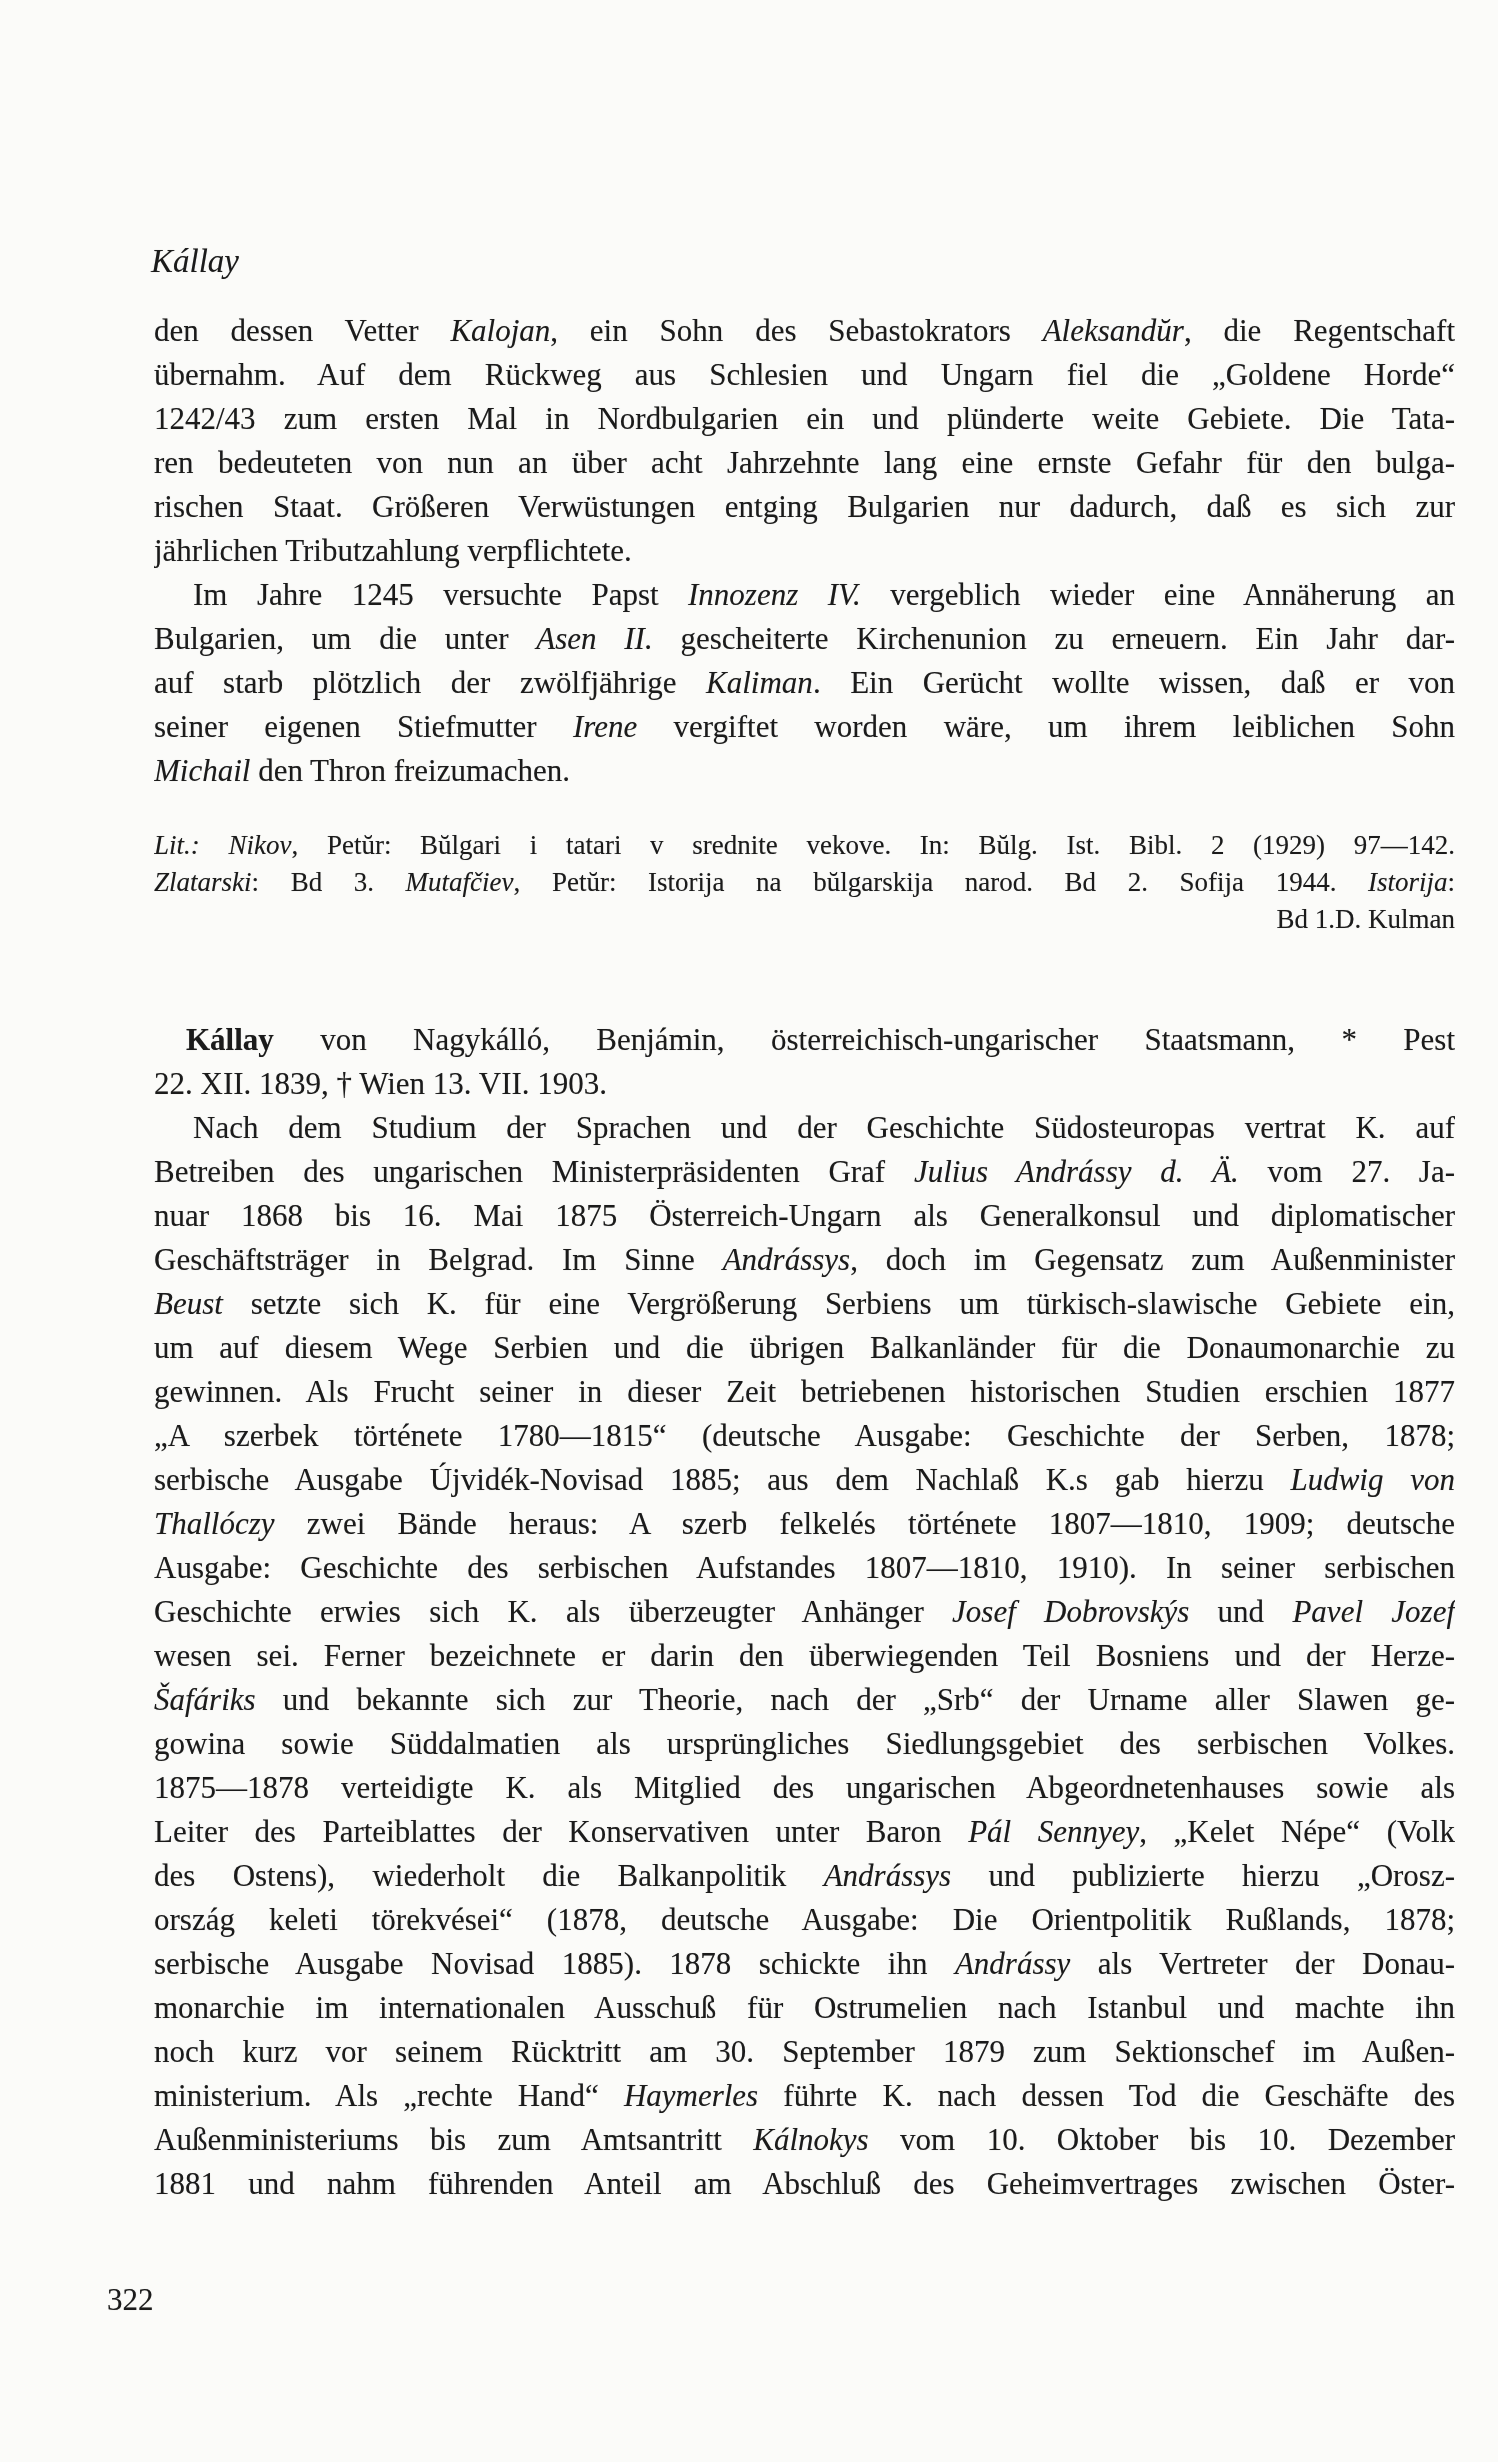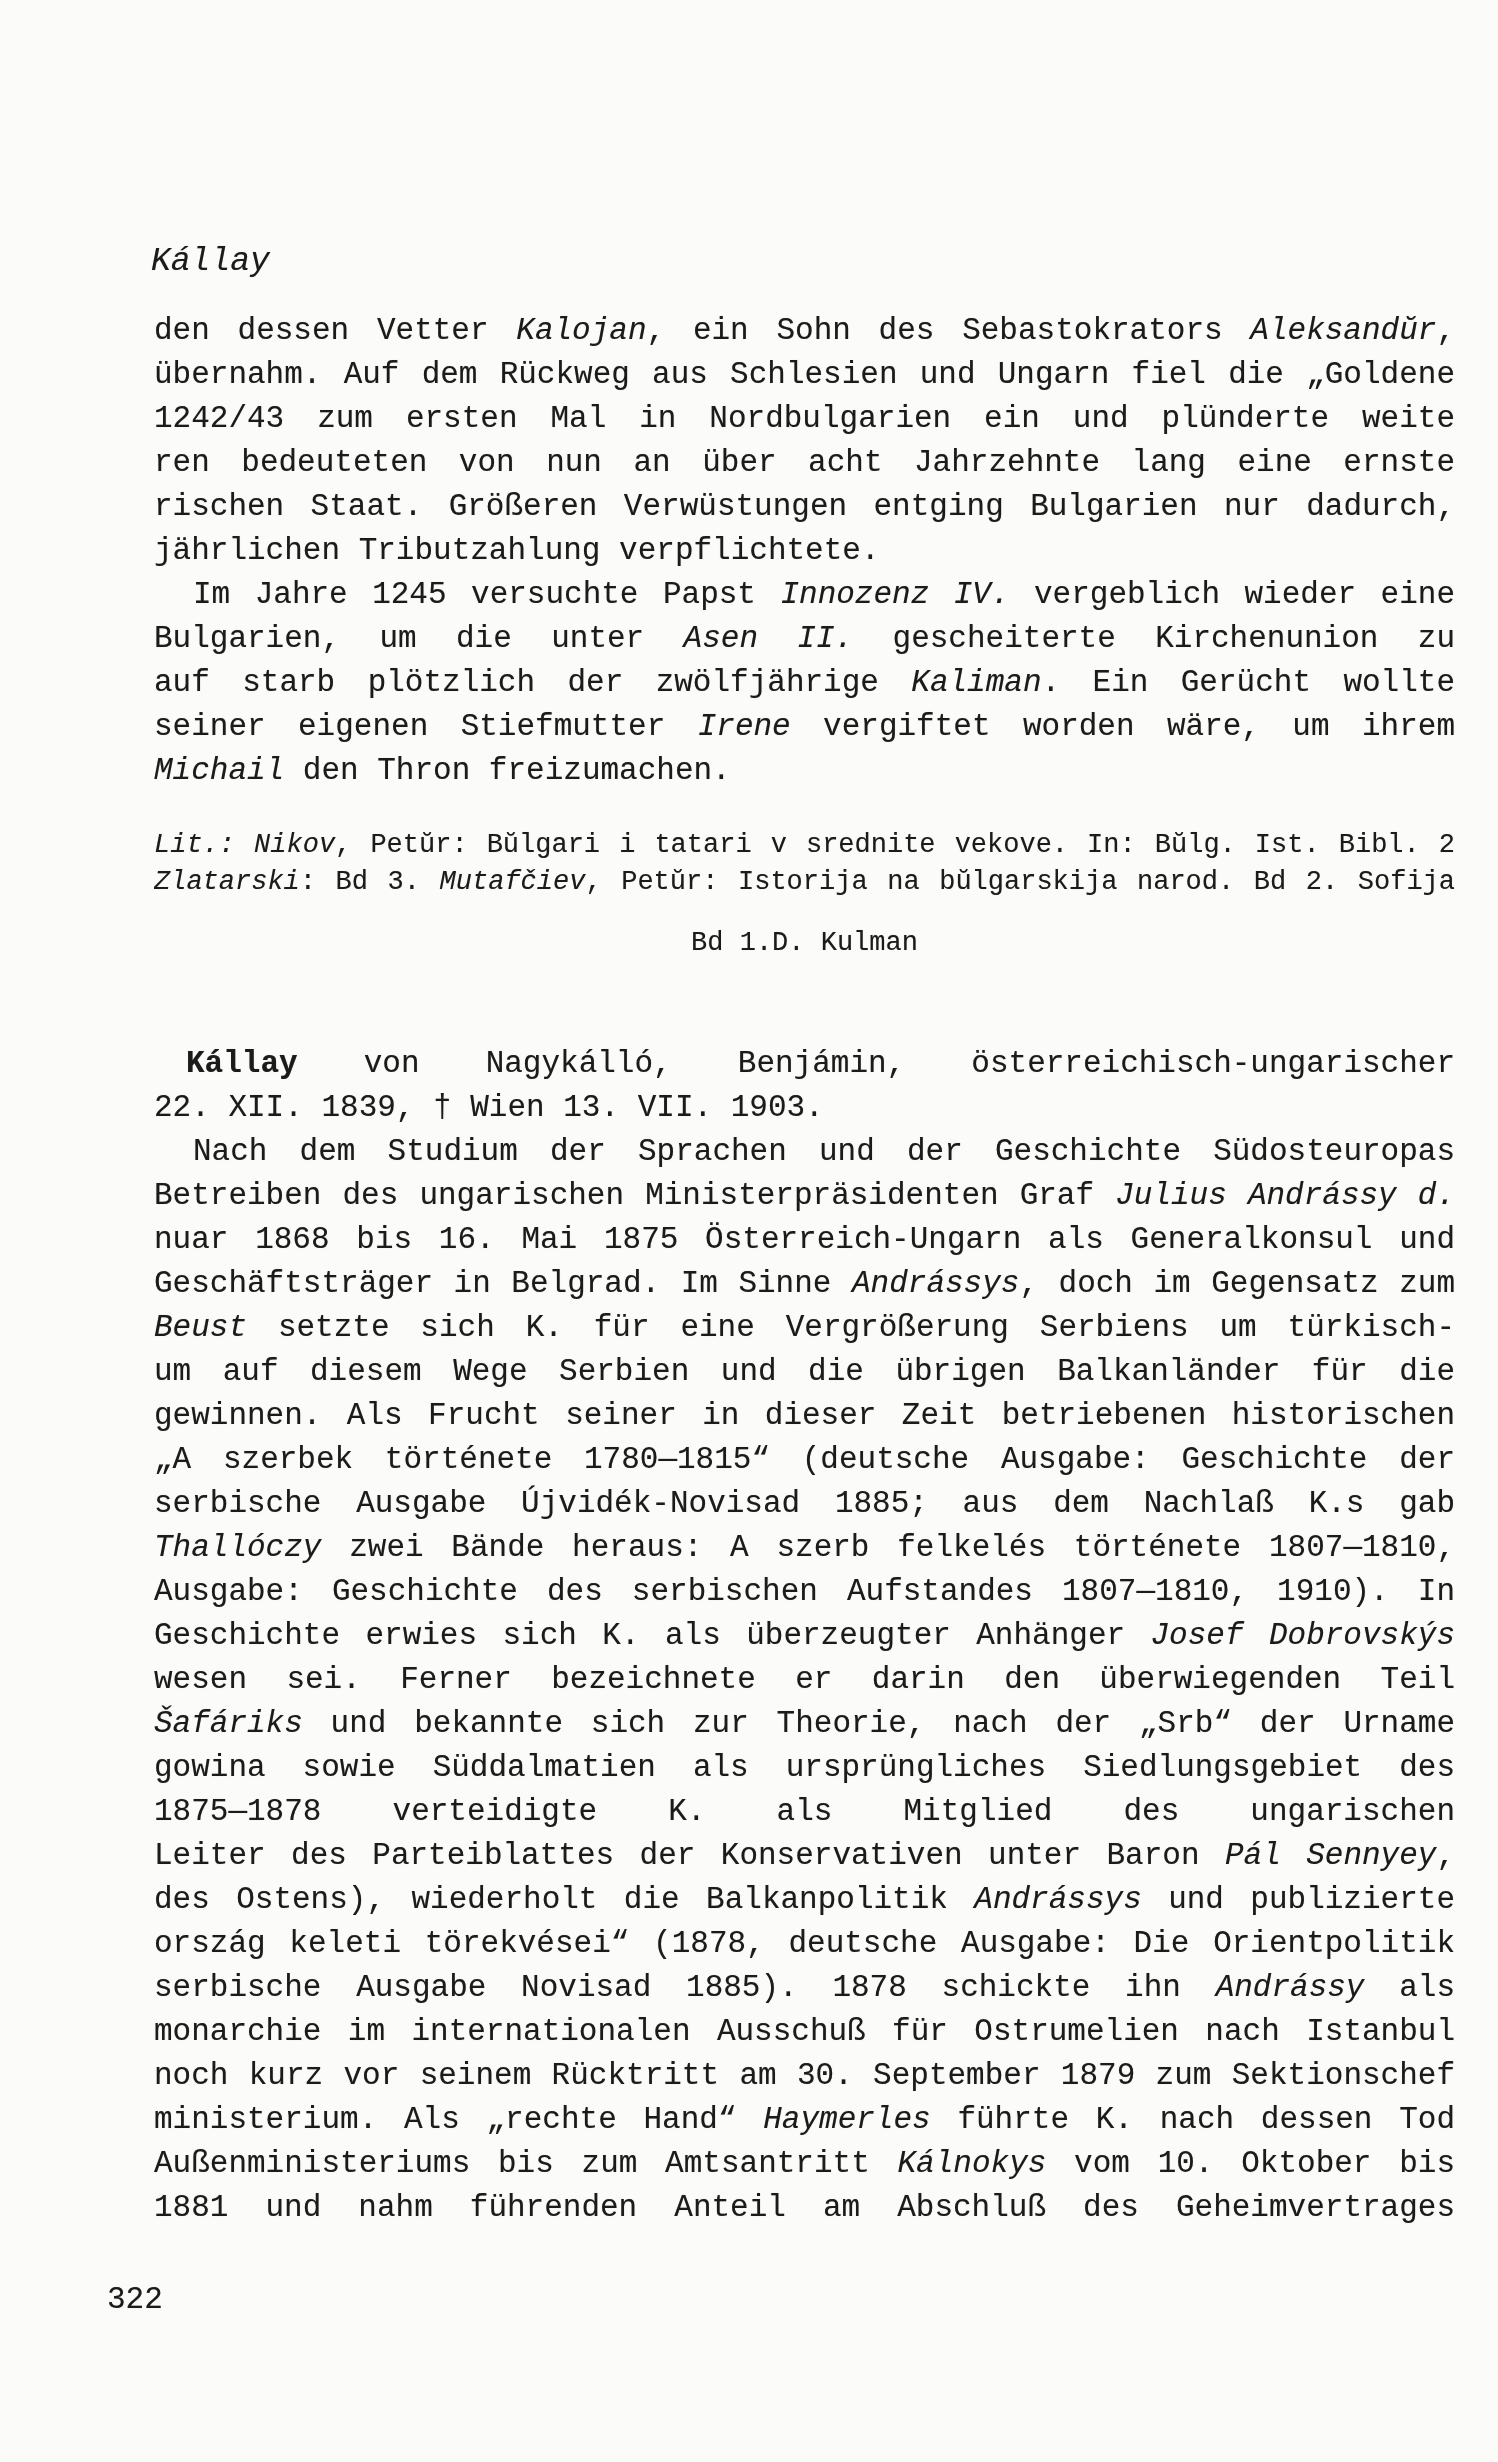--- a/index.html
+++ b/index.html
@@ -2,21 +2,21 @@
 <html style="font-size:11px"><head>
 <meta charset="utf-8">
 <title>Kállay</title>
 <style>
   html, body { margin: 0; padding: 0; background: #e8e8e6; }
   .page {
     position: relative;
     width: 1498px;
     height: 2462px;
     background: #fbfbf9;
-    font-family: Liberation Mono, monospace;
+    font-family: Liberation Serif, serif;
     color: #1b1b1b;
     overflow: hidden;
     text-shadow: 0 0 0.7px rgba(20,20,20,0.35);
   }
   .running-head {
     position: absolute;
     left: 151px;
     top: 245px;
     font-size: 33px;
     line-height: 1;
@@ -38,24 +38,23 @@
   }
   .line.fin { text-align-last: left; }
   .line.ind { padding-left: 39px; }
   .line.lit {
     font-size: 27px;
     line-height: 37px;
     height: 37px;
   }
   .line.split {
     display: flex;
-    justify-content: center;
+    justify-content: flex-end;
     text-align: left;
     text-align-last: auto;
-    margin-top: 24px;
   }
   .i { font-style: italic; }
   .b { font-weight: bold; }
   .page-number {
     position: absolute;
     left: 107px;
     top: 2284px;
     font-size: 31px;
     line-height: 1;
   }

